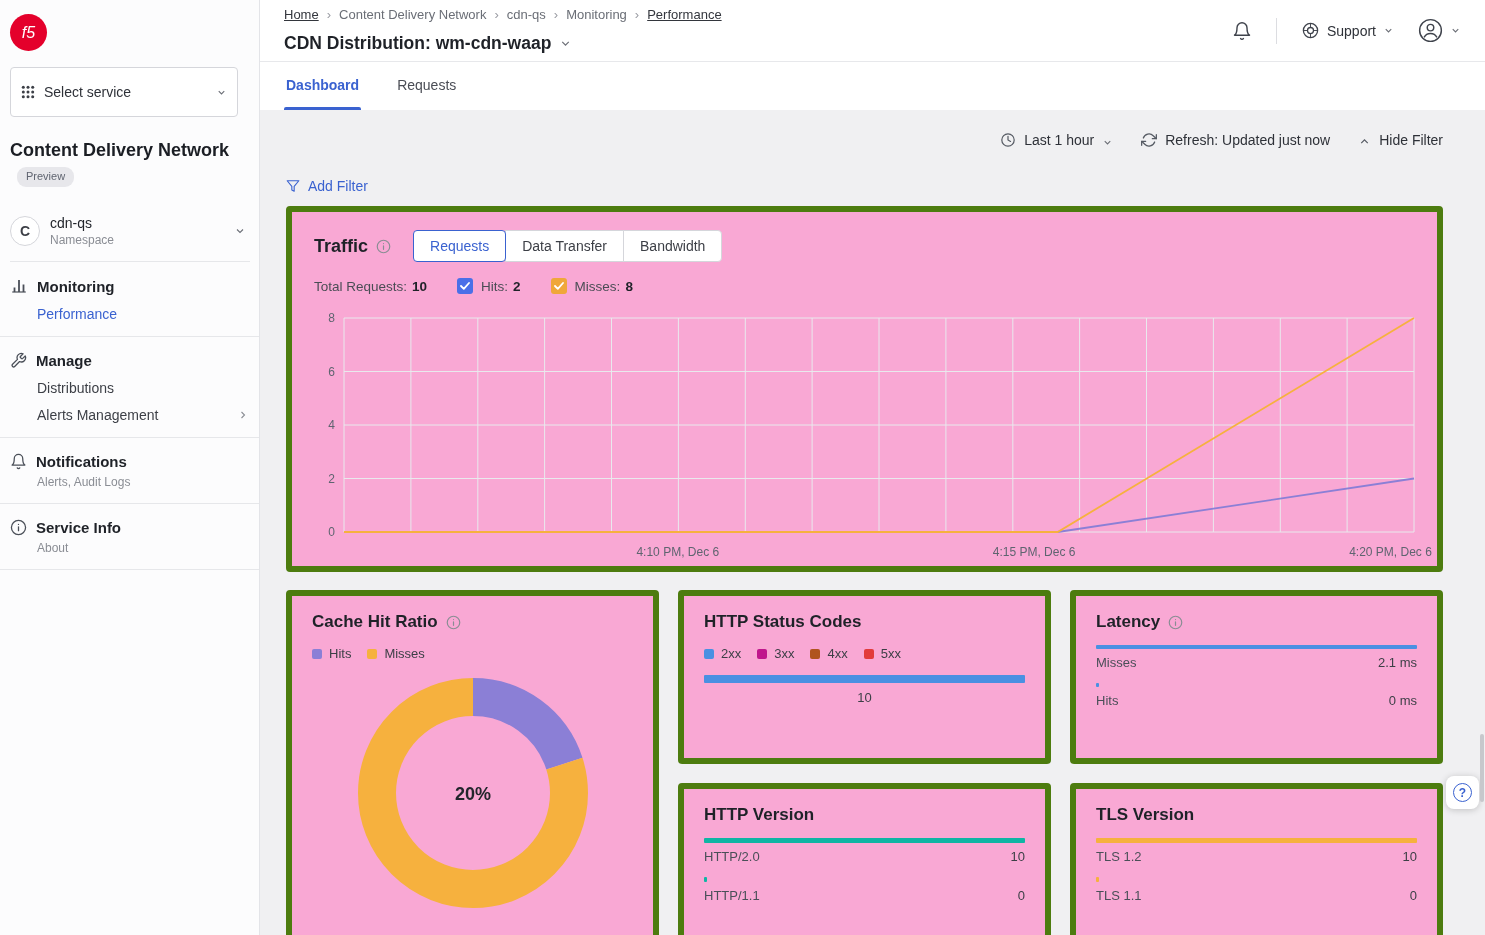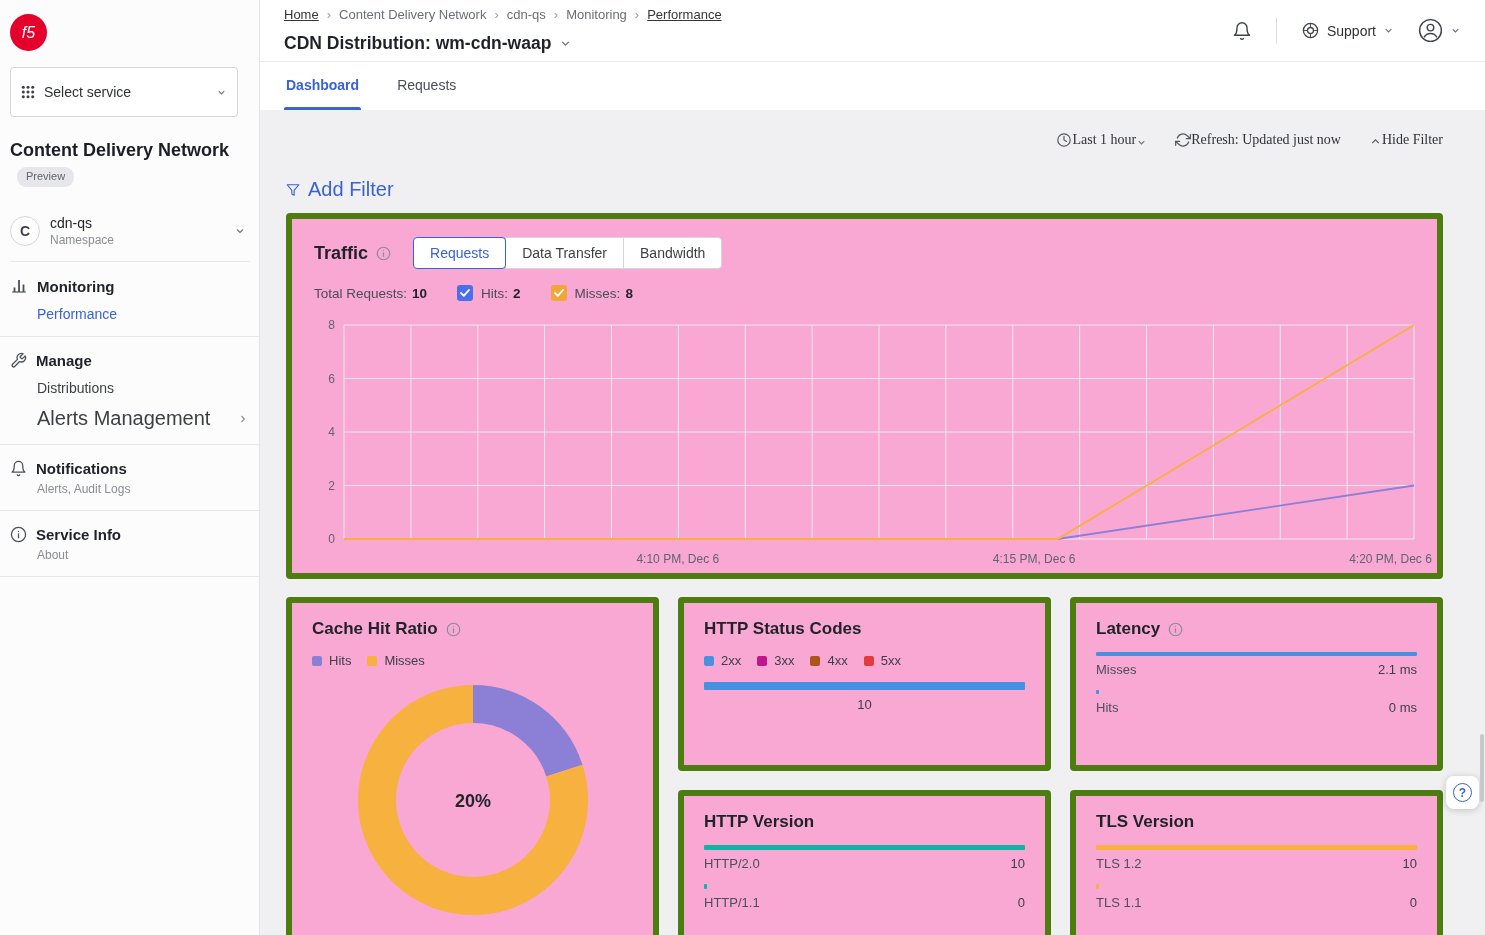--- a/index.html
+++ b/index.html
@@ -19,21 +19,21 @@
   .ns-row{margin-top:18px;display:flex;align-items:center;gap:10px;padding:8px 4px 14px 0;cursor:pointer;border-bottom:1px solid #e6e7ea;width:240px}
   .ns-avatar{width:30px;height:30px;border-radius:50%;background:#fff;border:1px solid #d5d6db;color:#3c3f46;font-size:14px;font-weight:600;display:flex;align-items:center;justify-content:center}
   .ns-texts{display:flex;flex-direction:column;flex:1}
   .ns-name{font-size:14px;color:#23262d}
   .ns-sub{font-size:12px;color:#8a8d94;margin-top:2px}
   .nav-section{border-bottom:1px solid #e6e7ea;padding:13px 10px 12px 10px}
   .nav-title{display:flex;align-items:center;gap:9px;font-size:15px;font-weight:700;color:#1f2228;padding:2px 0;cursor:pointer}
   .nav-sub{display:block;font-size:14px;color:#3c3f46;padding:9px 0 2px 27px;cursor:pointer;text-decoration:none}
   .nav-sub.active{color:#3a62d0}
   .nav-subtitle{font-size:12px;color:#8a8d94;padding:3px 0 2px 27px}
-  .nav-item-row{display:flex;align-items:center;padding:9px 0 2px 27px;font-size:20px;color:#3c3f46;cursor:pointer}
+  .nav-item-row{display:flex;align-items:center;padding:9px 0 2px 27px;font-size:14px;color:#3c3f46;cursor:pointer}
   .nav-item-row .right{margin-left:auto}
 
   
   .main{flex:1;display:flex;flex-direction:column;height:100%;overflow:hidden}
   .topbar{background:#fff;border-bottom:1px solid #e7e8eb;height:62px;display:flex;align-items:center;justify-content:space-between;padding:0 24px;flex:0 0 62px}
   .topbar-left{display:flex;flex-direction:column;gap:11px}
   .breadcrumb{display:flex;align-items:center;gap:8px;font-size:13px;color:#6a6e76}
   .bc-link{color:#33363d;text-decoration:underline;cursor:pointer}
   .bc-item{color:#6a6e76;cursor:pointer}
   .bc-sep{color:#9a9ca3;font-size:13px}
@@ -42,23 +42,23 @@
   .topbar-right{display:flex;align-items:center;gap:24px}
   .tb-divider{width:1px;height:26px;background:#dcdde1}
   .tb-btn{display:flex;align-items:center;gap:7px;background:none;border:none;font-family:inherit;font-size:14px;color:#2e3138;cursor:pointer}
   .tabsrow{background:#fff;display:flex;gap:34px;padding:0 24px;flex:0 0 48px}
   .tab{position:relative;padding:15px 2px 13px;font-size:14px;color:#4a4d55;cursor:pointer}
   .tab.active{color:#3a62d0;font-weight:700}
   .tab.active::after{content:"";position:absolute;left:0;right:0;bottom:0;height:3px;background:#3a62d0;border-radius:2px 2px 0 0}
 
   .content{flex:1;padding:16px 42px 0 26px;overflow:hidden}
   .toolbar{display:flex;justify-content:flex-end;align-items:center;gap:28px;height:28px;font-size:14px;color:#2e3138}
-  .tool{display:flex;align-items:flex-end;cursor:pointer;background:none;border:none;font-family:Liberation Serif, serif;font-size:14px;color:#2e3138}
+  .tool{display:flex;align-items:flex-end;gap:8px;cursor:pointer;background:none;border:none;font-family:Liberation Sans, sans-serif;font-size:14px;color:#2e3138}
   .addfilter-row{margin-top:24px}
-  .addfilter{display:flex;align-items:center;gap:8px;color:#3a62d0;font-size:20px;cursor:pointer;background:none;border:none;font-family:inherit}
+  .addfilter{display:flex;align-items:center;gap:8px;color:#3a62d0;font-size:14px;cursor:pointer;background:none;border:none;font-family:inherit}
 
   .card{background:#f9a8d4;border:6px solid #4d7c0f;border-radius:4px}
   .traffic-card{margin-top:12px;padding:18px 22px;height:366px}
   .traffic-head{display:flex;align-items:center}
   .card-title{font-size:17px;font-weight:700;color:#1f2228}
   .traffic-head .card-title{font-size:18px}
   .info-ico{margin-left:8px;cursor:pointer}
   .views{display:flex;margin-left:22px}
   .view-btn{padding:7px 16px;font-size:14px;background:#fff;border:1px solid #d5d6db;color:#3c3f46;cursor:pointer;font-family:inherit;margin-left:-1px;position:relative}
   .view-btn:first-child{margin-left:0;border-radius:4px 0 0 4px}

